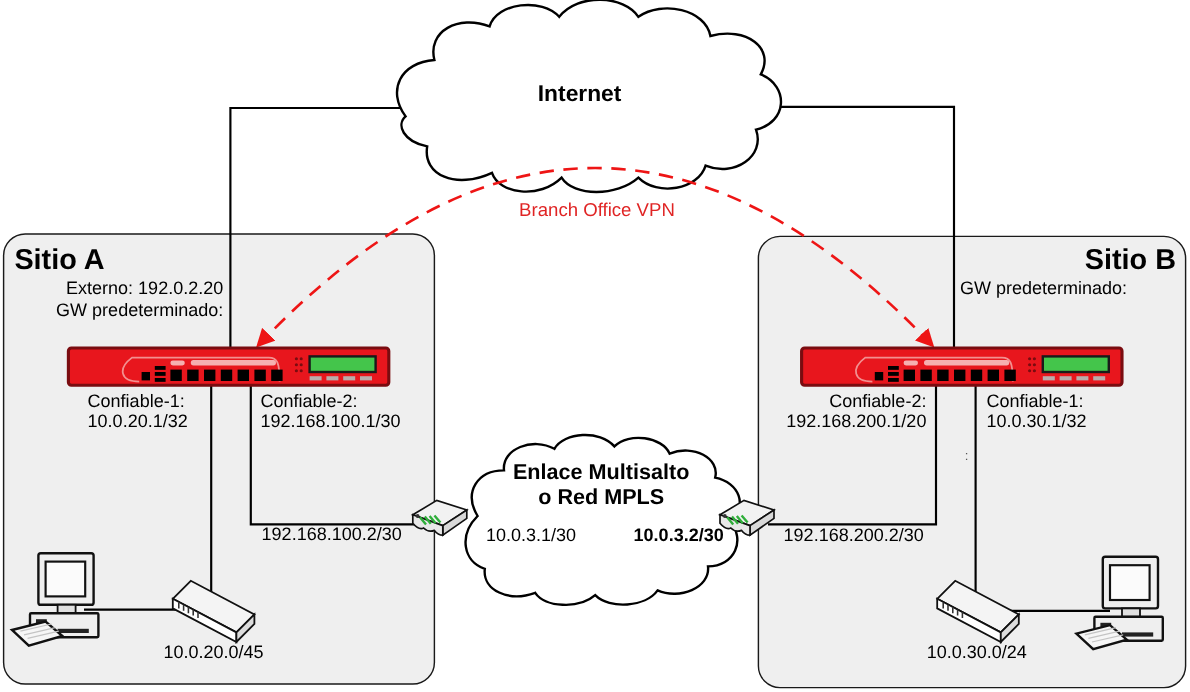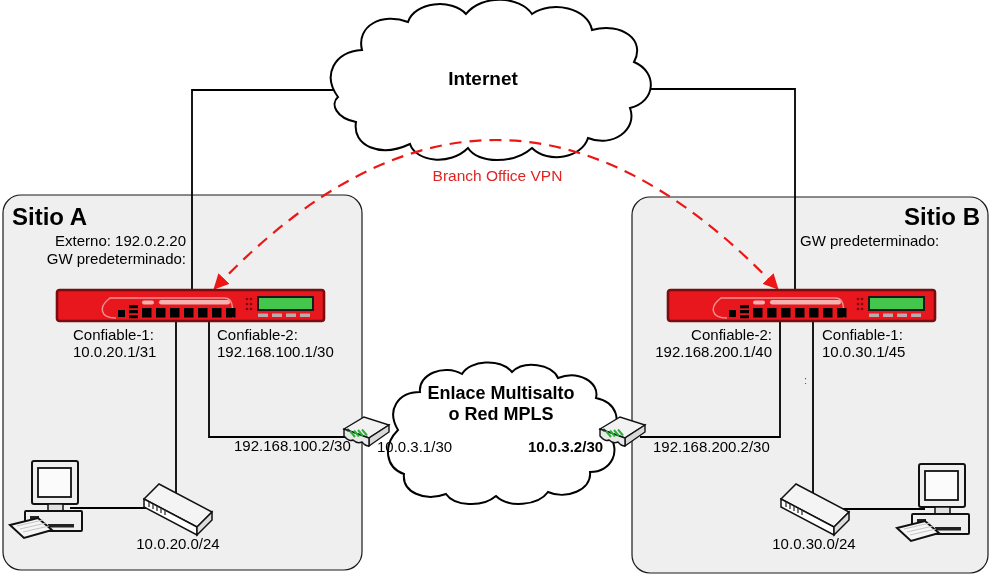--- a/index.html
+++ b/index.html
@@ -143,55 +143,55 @@
 
   <div class="lbl title" style="left:12px;top:207px;">Sitio A</div>
 
   <div class="lbl r lh18" style="left:26px;top:232px;width:160px;">
     <div>Externo: 192.0.2.20</div>
     <div>GW predeterminado:</div>
   </div>
 
   <div class="lbl" style="left:73px;top:326px;">
     <div>Confiable-1:</div>
-    <div>10.0.20.1/31</div>
+    <div>10.0.20.1/32</div>
   </div>
 
   <div class="lbl" style="left:217px;top:326px;">
     <div>Confiable-2:</div>
     <div>192.168.100.1/30</div>
   </div>
 
-  <div class="lbl" style="left:234px;top:437px;">192.168.100.2/30</div>
+  <div class="lbl" style="left:218px;top:437px;">192.168.100.2/30</div>
 
-  <div class="lbl c" style="left:128px;top:535px;width:100px;">10.0.20.0/24</div>
+  <div class="lbl c" style="left:128px;top:535px;width:100px;">10.0.20.0/45</div>
 
-  <div class="lbl" style="left:377px;top:438px;">10.0.3.1/30</div>
+  <div class="lbl" style="left:405px;top:438px;">10.0.3.1/30</div>
 
   <div class="lbl" style="left:528px;top:438px;font-weight:bold;">10.0.3.2/30</div>
 
   <div class="lbl title r" style="left:830px;top:207px;width:150px;">Sitio B</div>
 
   <div class="lbl mpls c" style="left:411px;top:383px;width:180px;">
     <div>Enlace Multisalto</div>
     <div>o Red MPLS</div>
   </div>
 
   <div class="lbl lh18" style="left:800px;top:232px;">
     <div>GW predeterminado:</div>
   </div>
 
   <div class="lbl r" style="left:641px;top:326px;width:131px;">
     <div>Confiable-2:</div>
-    <div>192.168.200.1/40</div>
+    <div>192.168.200.1/20</div>
   </div>
 
   <div class="lbl" style="left:822px;top:326px;">
     <div>Confiable-1:</div>
-    <div>10.0.30.1/45</div>
+    <div>10.0.30.1/32</div>
   </div>
 
   <div class="lbl" style="left:653px;top:438px;">192.168.200.2/30</div>
 
   <div class="lbl c" style="left:764px;top:535px;width:100px;">10.0.30.0/24</div>
 
   <div class="lbl stray" style="left:804px;top:375px;">:</div>
 
 </div>
 

